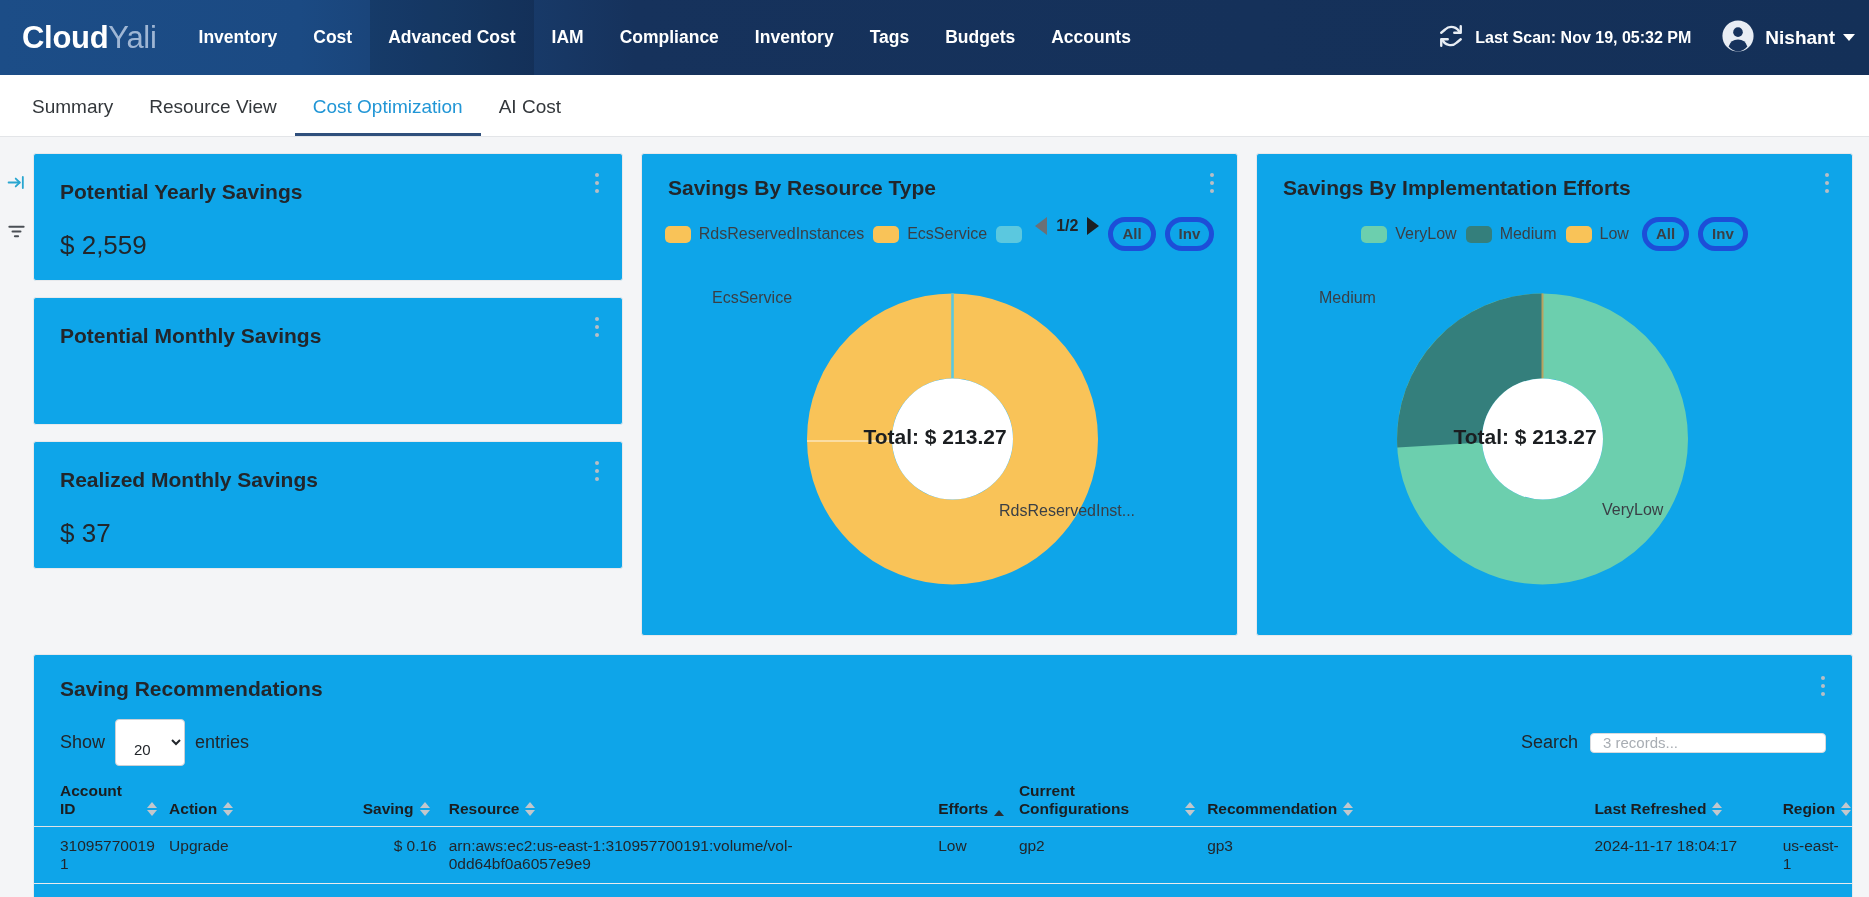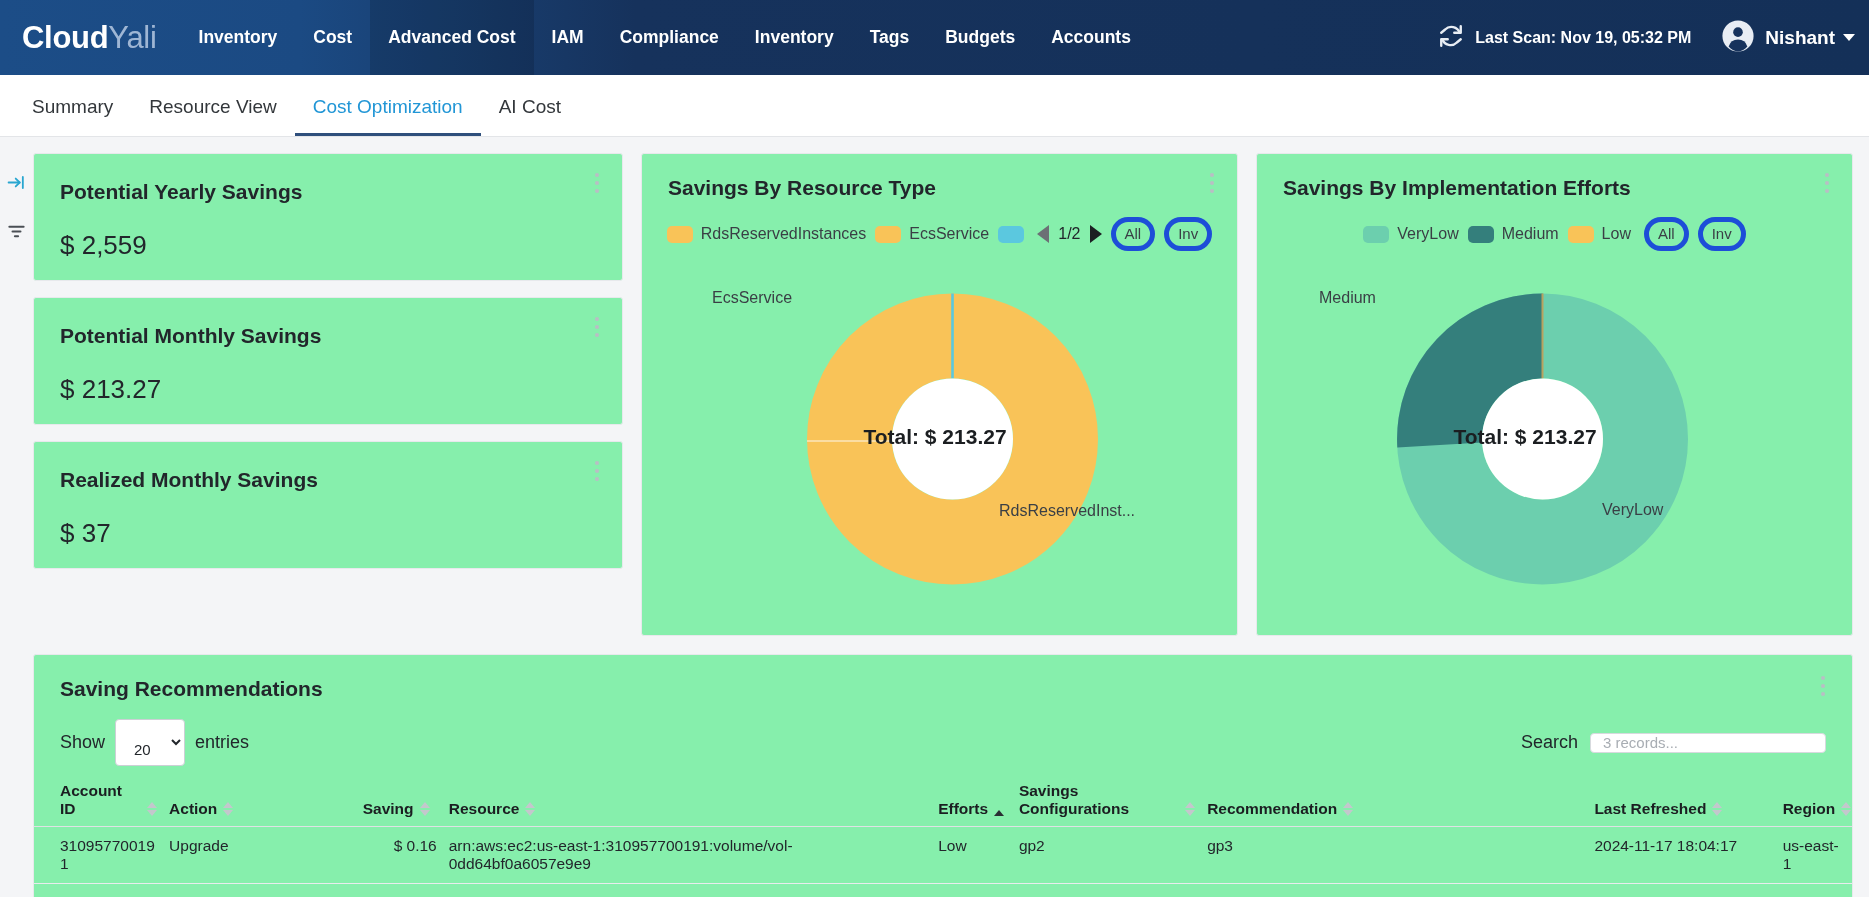--- a/index.html
+++ b/index.html
@@ -62,21 +62,21 @@
     position: absolute; left: 0; top: 0; width: 33px; height: 100%;
     display: flex; flex-direction: column; align-items: center; padding-top: 36px; gap: 26px;
   }
   .rail-icon { cursor: pointer; }
 
   .content { margin-left: 33px; padding: 16px 16px 0 0; }
 
   .row1 { display: flex; gap: 18px; align-items: flex-start; }
 
   .card {
-    background: #86efac; border: 1px solid #e7e9ec; border-radius: 3px;
+    background: #0ea5e9; border: 1px solid #e7e9ec; border-radius: 3px;
     position: relative;
   }
   .kpi-col { width: 590px; display: flex; flex-direction: column; gap: 16px; }
   .kpi { height: 128px; padding: 26px 26px 0 26px; }
   .kpi-title { font-size: 21px; font-weight: 700; color: #22262b; }
   .kpi-value { font-size: 26px; color: #22262b; margin-top: 26px; font-weight: 400; }
 
   .dots {
     position: absolute; top: 14px; right: 14px;
     width: 22px; height: 30px; cursor: pointer;
@@ -87,21 +87,21 @@
   .chart-card { flex: 1; height: 483px; padding: 22px 0 0 0; }
   .chart-title { font-size: 21px; font-weight: 700; color: #22262b; padding-left: 26px; }
 
   .legend {
     display: flex; align-items: center; justify-content: center;
     gap: 9px; margin-top: 17px; flex-wrap: nowrap; padding: 0 14px;
   }
   .legend-item { display: flex; align-items: center; gap: 8px; cursor: pointer; }
   .swatch { width: 26px; height: 17px; border-radius: 5px; display: block; }
   .legend-label { font-size: 16px; color: #3a3f45; white-space: nowrap; }
-  .pager { display: flex; align-items: center; gap: 9px; margin-left: 4px; }
+  .pager { display: flex; gap: 9px; margin-left: 4px; font-weight: bold; }
   .arrow-l, .arrow-r { width: 0; height: 0; cursor: pointer; }
   .arrow-l { border-top: 9px solid transparent; border-bottom: 9px solid transparent; border-right: 12px solid #6c7075; }
   .arrow-r { border-top: 9px solid transparent; border-bottom: 9px solid transparent; border-left: 12px solid #1c1f22; }
   .pagenum { font-size: 16px; color: #22262b; }
   .pill {
     border: 5px solid #1d4ed8; border-radius: 50%/50%;
     border-radius: 18px; padding: 2px 9px; font-size: 15px;
     color: #3a3f45; cursor: pointer; line-height: 1.35;
   }
 
@@ -243,21 +243,20 @@
             <div class="kpi-title">Potential Yearly Savings</div>
             <div class="kpi-value">$ 2,559</div>
           </div>
           <div class="card kpi">
             <div class="dots">
               <span></span>
               <span></span>
               <span></span>
             </div>
             <div class="kpi-title">Potential Monthly Savings</div>
-            <div class="kpi-value">$ 213.27</div>
           </div>
           <div class="card kpi">
             <div class="dots">
               <span></span>
               <span></span>
               <span></span>
             </div>
             <div class="kpi-title">Realized Monthly Savings</div>
             <div class="kpi-value">$ 37</div>
           </div>
@@ -425,21 +424,21 @@
               <th>
                 <span class="th-inner">
                   <span class="th-text">Efforts</span>
                   <span class="sort asc">
                     <i class="up"></i>
                   </span>
                 </span>
               </th>
               <th>
                 <span class="th-inner">
-                  <span class="th-text">Savings Configurations</span>
+                  <span class="th-text">Current Configurations</span>
                   <span class="sort">
                     <i class="up"></i>
                     <i class="dn"></i>
                   </span>
                 </span>
               </th>
               <th>
                 <span class="th-inner">
                   <span class="th-text">Recommendation</span>
                   <span class="sort">

